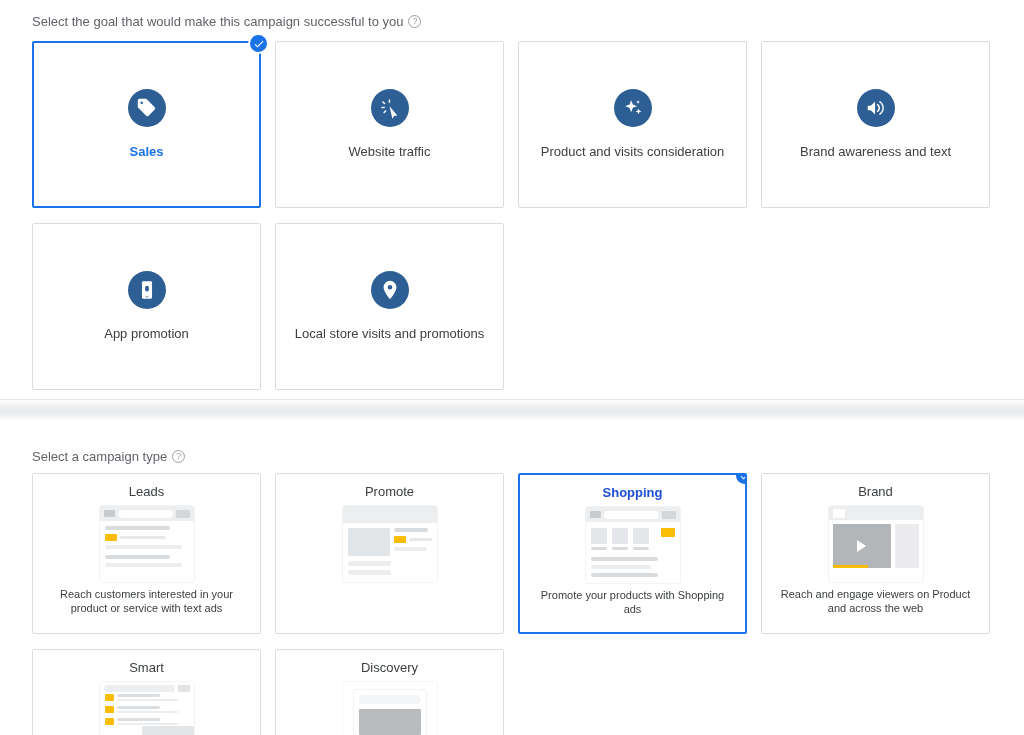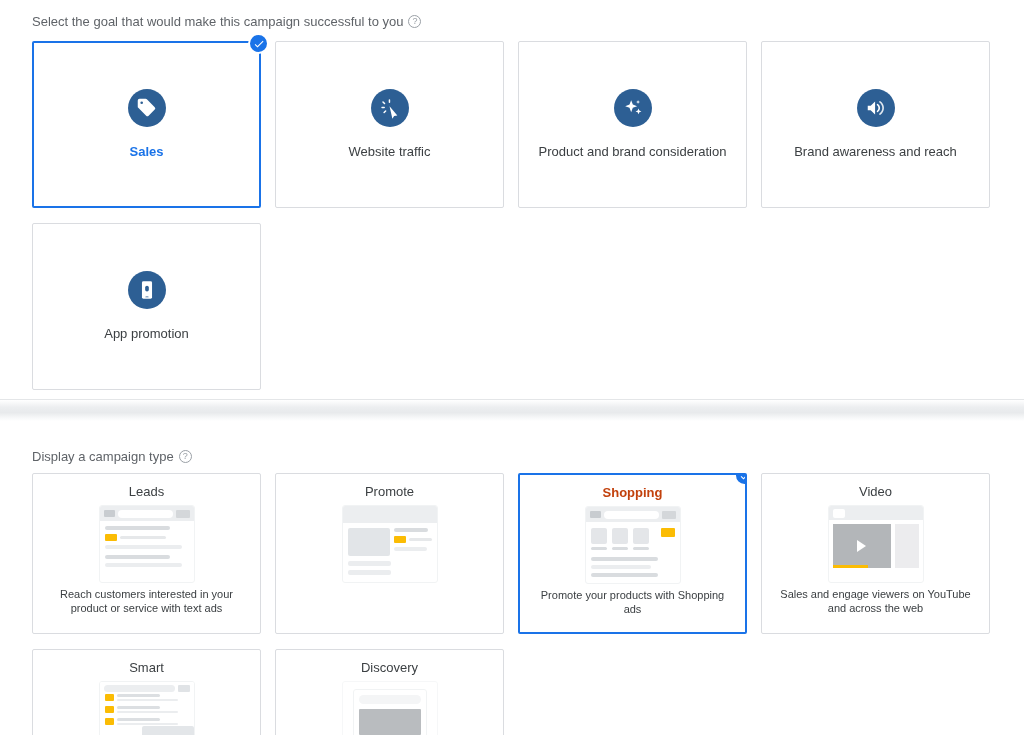--- a/index.html
+++ b/index.html
@@ -113,21 +113,21 @@
     padding: 10px 12px 0 12px;
     cursor: pointer;
     overflow: hidden;
   }
   .type-card.selected { border: 2px solid #1a73e8; }
   .type-title {
     font-size: 13px;
     color: #3c4043;
     margin-bottom: 6px;
   }
-  .type-card.selected .type-title { color: #c2410c; font-weight: bold; }
+  .type-card.selected .type-title { color: #1d4ed8; font-weight: bold; }
   .thumb {
     width: 96px; height: 78px;
     background: #fff;
     border: 1px solid #f1f3f4;
     border-radius: 3px;
     overflow: hidden;
     flex: none;
   }
   .type-desc {
     font-size: 11px;
@@ -235,60 +235,68 @@
       <div class="goal-card">
         <div class="goal-icon">
           <svg width="22" height="22" viewBox="0 0 24 24">
               <g fill="#fff">
                 <path d="M10 3.5 11.8 8.2 16.5 10 11.8 11.8 10 16.5 8.2 11.8 3.5 10 8.2 8.2z"></path>
                 <path d="M18 12.5 18.9 14.8 21.2 15.7 18.9 16.6 18 18.9 17.1 16.6 14.8 15.7 17.1 14.8z"></path>
                 <path d="M17.5 3.2 18.1 4.8 19.7 5.4 18.1 6 17.5 7.6 16.9 6 15.3 5.4 16.9 4.8z"></path>
               </g>
             </svg>
         </div>
-        <div class="goal-label">Product and brand consideration</div>
+        <div class="goal-label">Product and visits consideration</div>
       </div>
 
       <div class="goal-card">
         <div class="goal-icon">
           <svg width="22" height="22" viewBox="0 0 24 24">
               <g fill="#fff">
                 <path d="M3 9.5v5h3.2L11 19V5L6.2 9.5z"></path>
                 <path d="M14.2 7.6a.9.9 0 0 0-1 1.5 3.6 3.6 0 0 1 0 5.8.9.9 0 0 0 1 1.5 5.4 5.4 0 0 0 0-8.8z"></path>
                 <path d="M16.8 4.6a.9.9 0 0 0-1 1.5 7.2 7.2 0 0 1 0 11.8.9.9 0 0 0 1 1.5 9 9 0 0 0 0-14.8z" opacity=".85"></path>
               </g>
             </svg>
         </div>
-        <div class="goal-label">Brand awareness and reach</div>
+        <div class="goal-label">Brand awareness and text</div>
       </div>
 
       <div class="goal-card">
         <div class="goal-icon">
           <svg width="22" height="22" viewBox="0 0 24 24">
               <g fill="#fff">
                 <rect x="6.5" y="2.5" width="11" height="19" rx="1.6"></rect>
                 <rect x="8" y="5" width="8" height="12.5" fill="#2d5f94" opacity=".0"></rect>
               </g>
               <rect x="10.2" y="19" width="3.6" height="1" rx=".5" fill="#2d5f94"></rect>
               <path d="M12 7.3a2 2 0 0 1 2 2v2.4a2 2 0 0 1-4 0V9.3a2 2 0 0 1 2-2z" fill="#2d5f94"></path>
             </svg>
         </div>
         <div class="goal-label">App promotion</div>
       </div>
 
+      <div class="goal-card">
+        <div class="goal-icon">
+          <svg width="22" height="22" viewBox="0 0 24 24">
+              <path d="M12 2a7 7 0 0 0-7 7c0 5.2 7 13 7 13s7-7.8 7-13a7 7 0 0 0-7-7zm0 9.5A2.5 2.5 0 1 1 14.5 9 2.5 2.5 0 0 1 12 11.5z" fill="#fff"></path>
+            </svg>
+        </div>
+        <div class="goal-label">Local store visits and promotions</div>
+      </div>
 
 
     </div>
   </div>
 
   <div class="divider-band"></div>
 
   <div class="type-section">
     <div class="section-label">
-      <span>Display a campaign type</span>
+      <span>Select a campaign type</span>
       <span class="help-icon">?</span>
     </div>
 
     <div class="type-grid">
 
       <div class="type-card">
         <div class="type-title">Leads</div>
         <div class="thumb">
           <div class="tb-bar">
             <div class="tb-logo"></div>
@@ -362,34 +370,34 @@
           <div class="tb-body" style="padding-top:7px">
             <div class="ln" style="width:80%"></div>
             <div class="ln light" style="width:72%"></div>
             <div class="ln" style="width:80%"></div>
           </div>
         </div>
         <div class="type-desc">Promote your products with Shopping ads</div>
       </div>
 
       <div class="type-card">
-        <div class="type-title">Video</div>
+        <div class="type-title">Brand</div>
         <div class="thumb">
           <div class="vid-bar">
               <div class="vid-chip"></div>
             </div>
           <div class="vid-row">
             <div class="vid-player">
               <div class="vid-play"></div>
               <div class="vid-prog"></div>
             </div>
             <div class="vid-side"></div>
           </div>
         </div>
-        <div class="type-desc">Sales and engage viewers on YouTube and across the web</div>
+        <div class="type-desc">Reach and engage viewers on Product and across the web</div>
       </div>
 
       <div class="type-card">
         <div class="type-title">Smart</div>
         <div class="thumb" style="position:relative;">
           <div class="smart-bar">
             <div class="smart-search"></div>
             <div class="smart-btn"></div>
           </div>
           <div class="smart-item">

